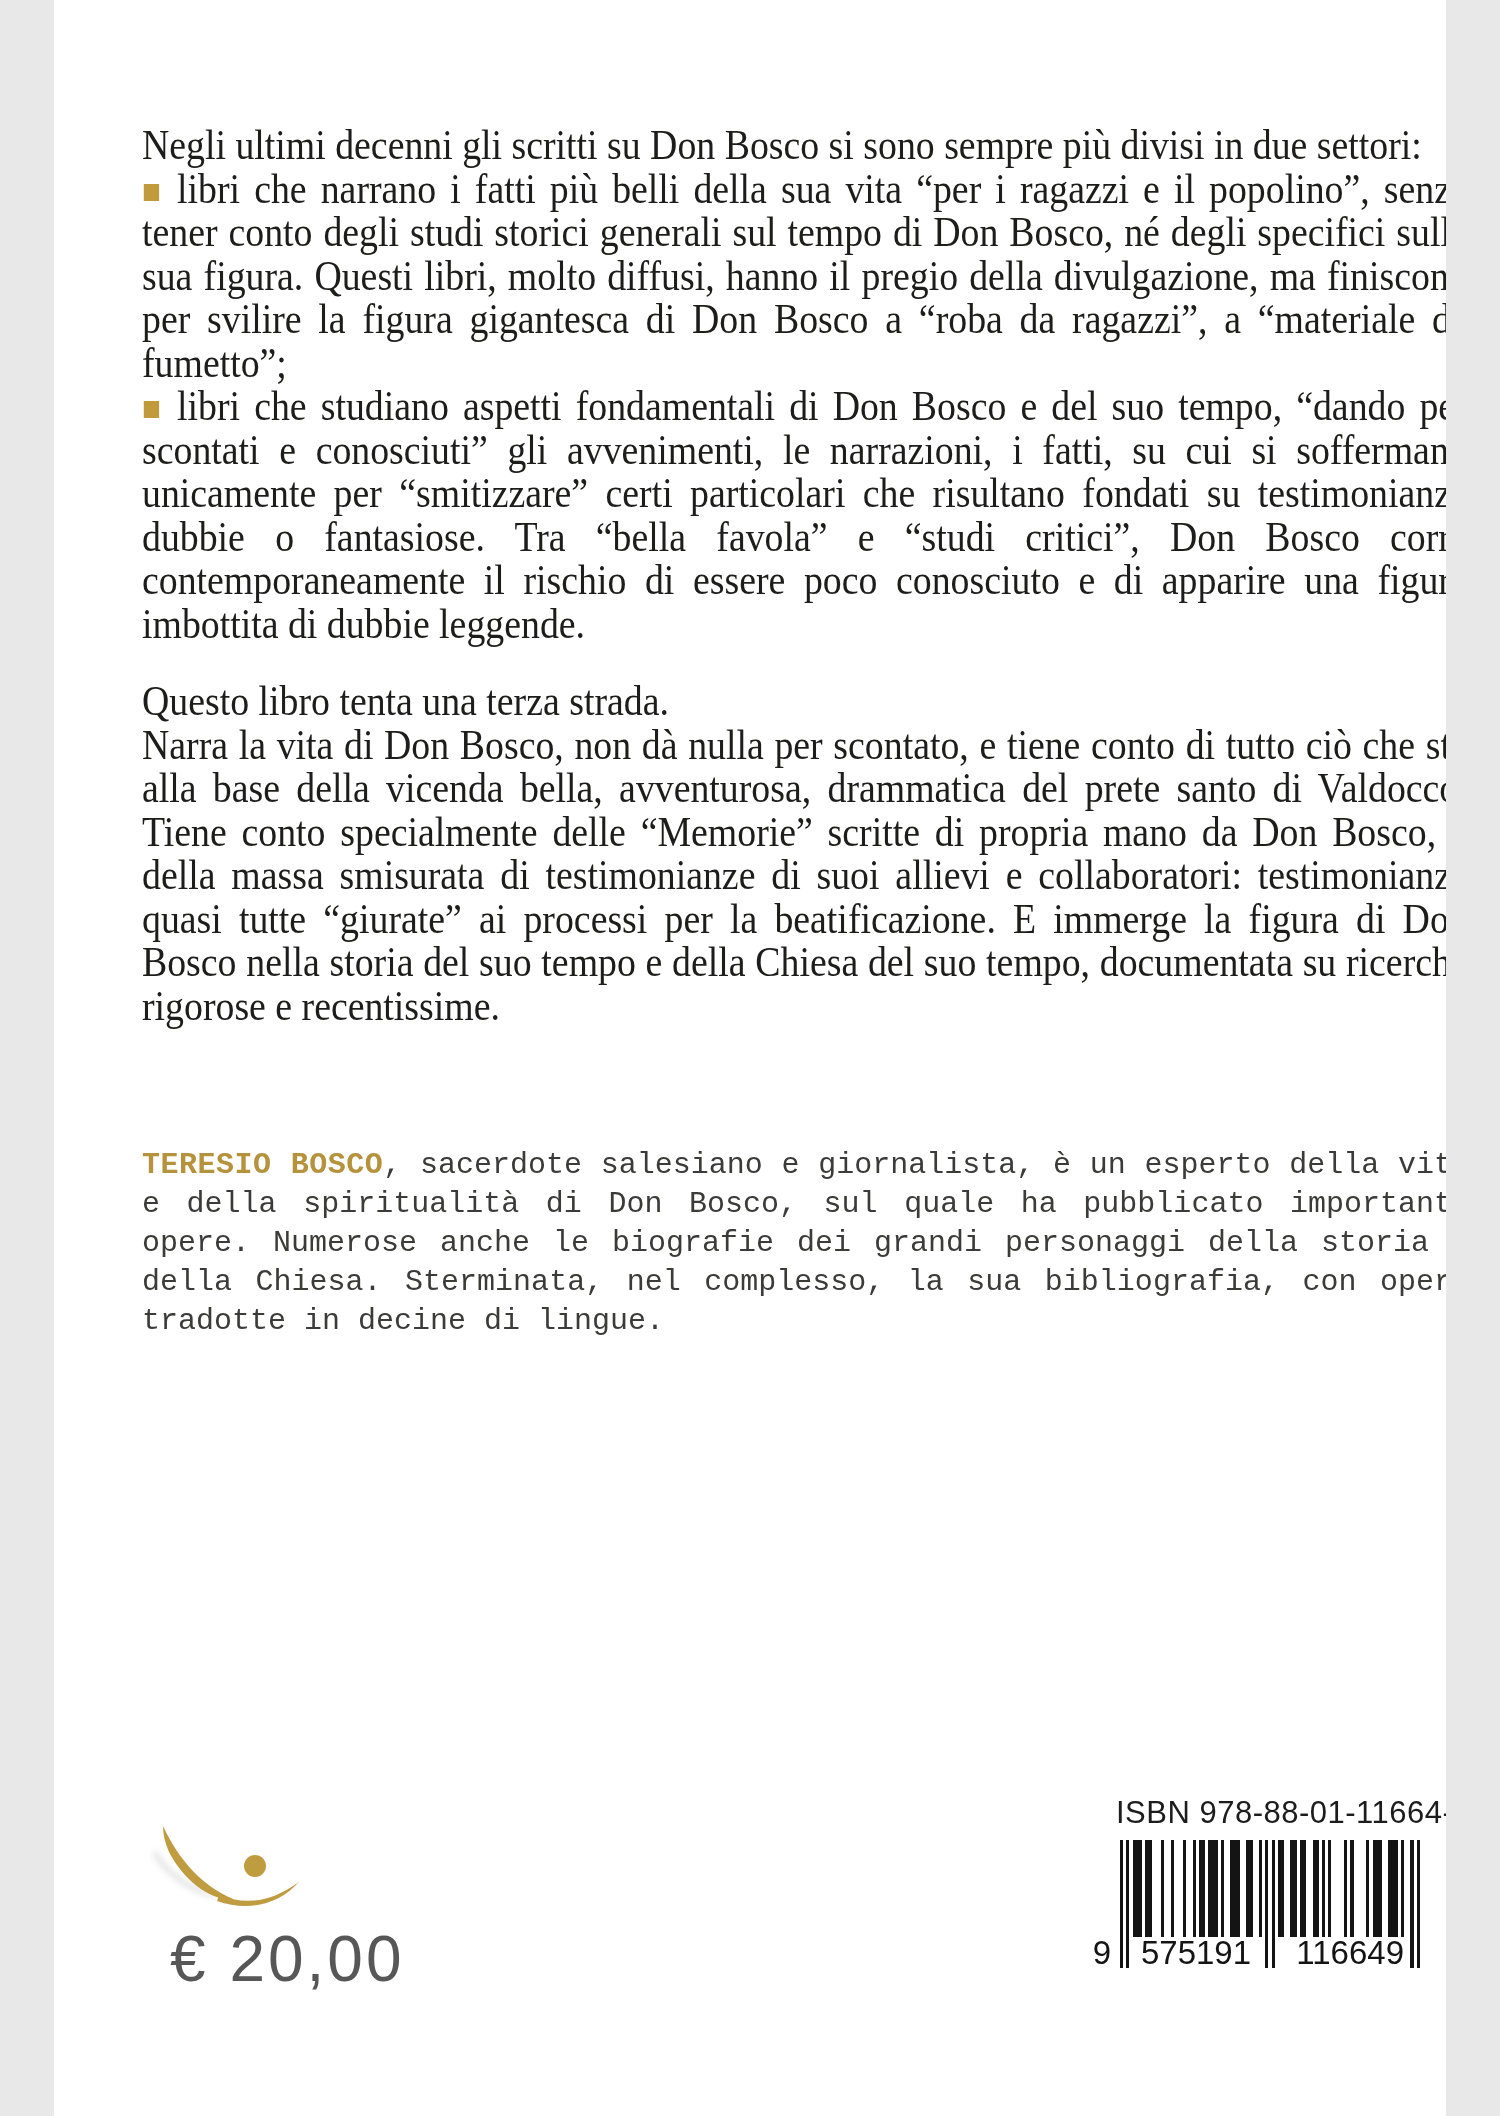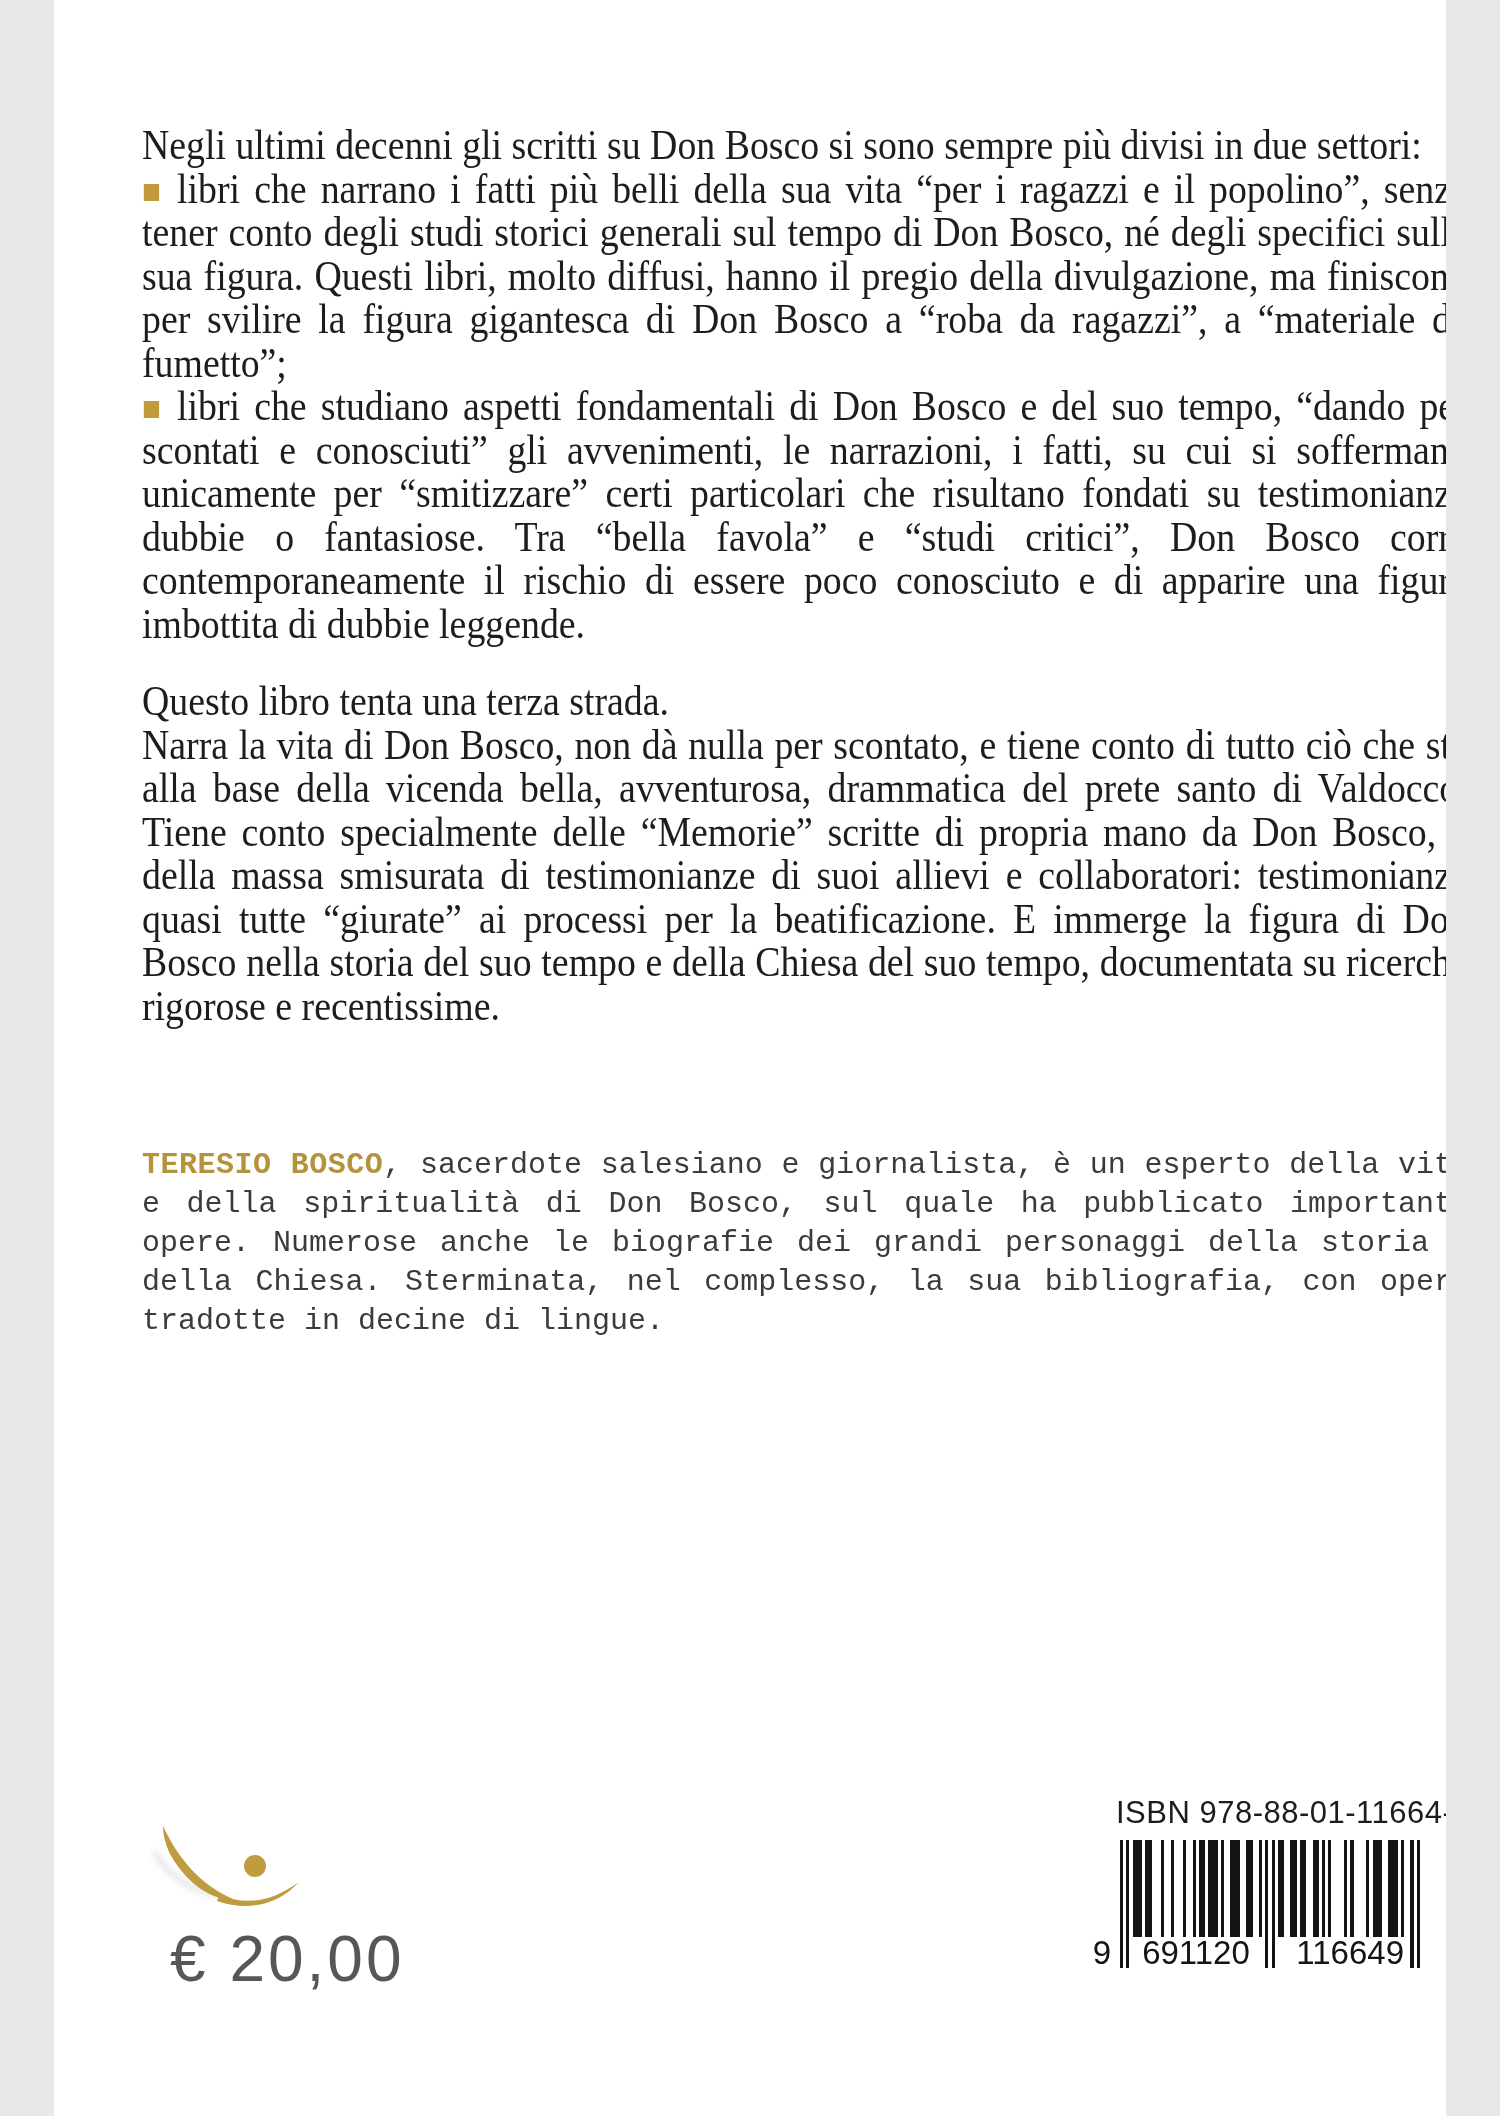--- a/index.html
+++ b/index.html
@@ -230,17 +230,17 @@
         <span class="bc-m bc-bar"></span>
         <span class="bc-m"></span>
         <span class="bc-m bc-bar"></span>
         <span class="bc-m"></span>
         <span class="bc-m"></span>
         <span class="bc-m bc-bar bc-guard"></span>
         <span class="bc-m bc-guard"></span>
         <span class="bc-m bc-bar bc-guard"></span>
       </div>
     <span class="bc-d first">9</span>
-    <span class="bc-d g1">691120</span>
+    <span class="bc-d g1">575191</span>
     <span class="bc-d g2">116649</span>
   </div>
 
 </div>
 
 </body></html>

